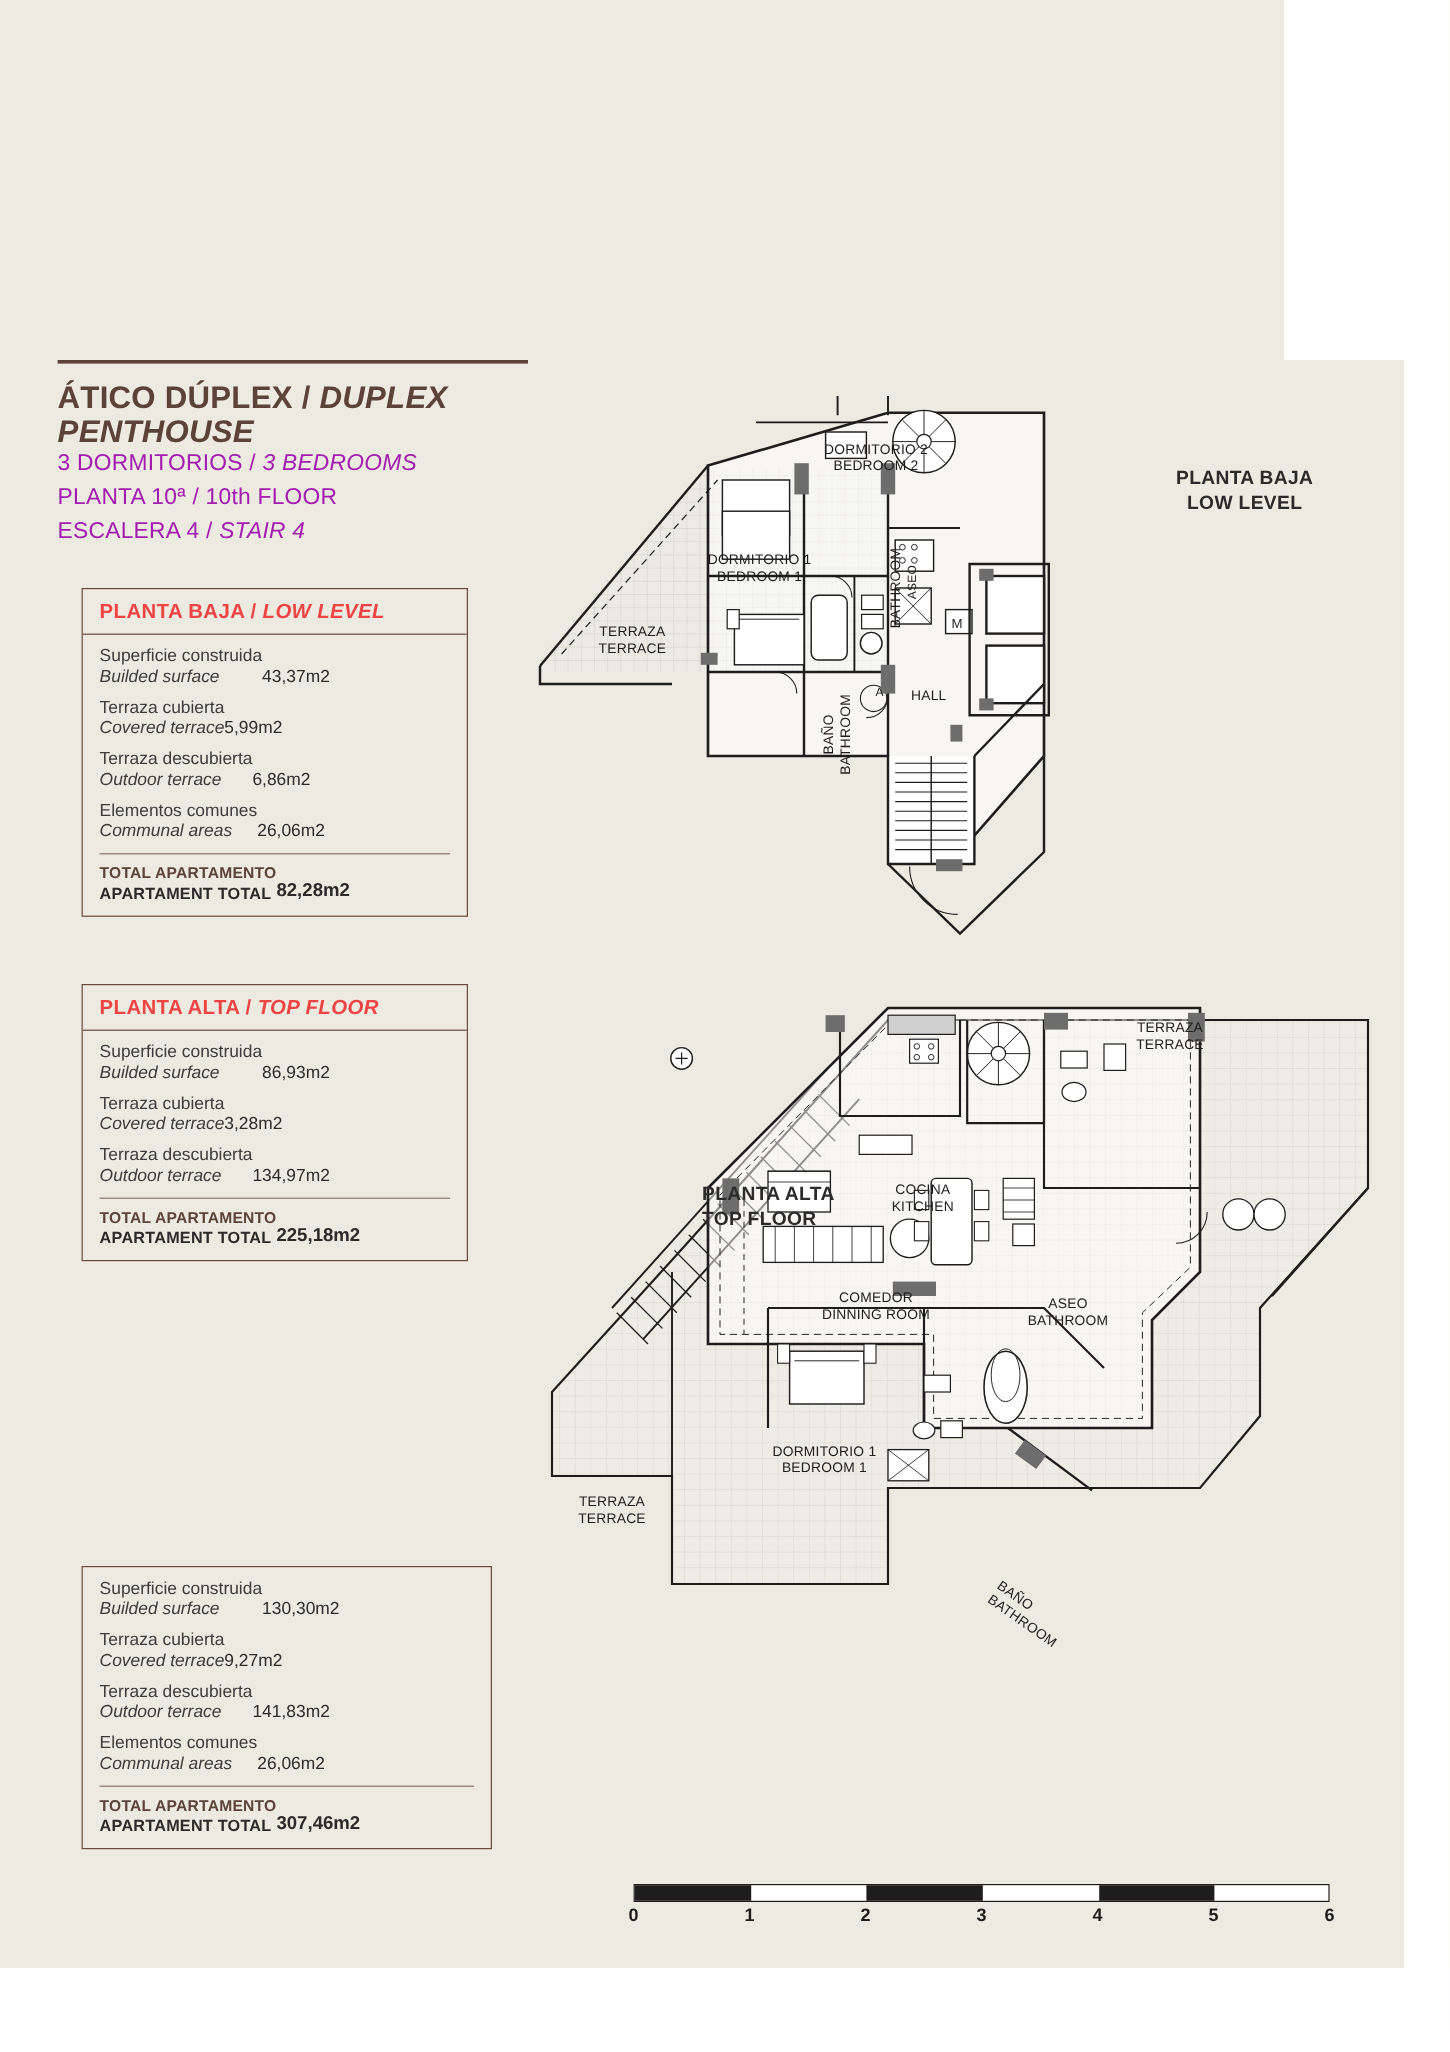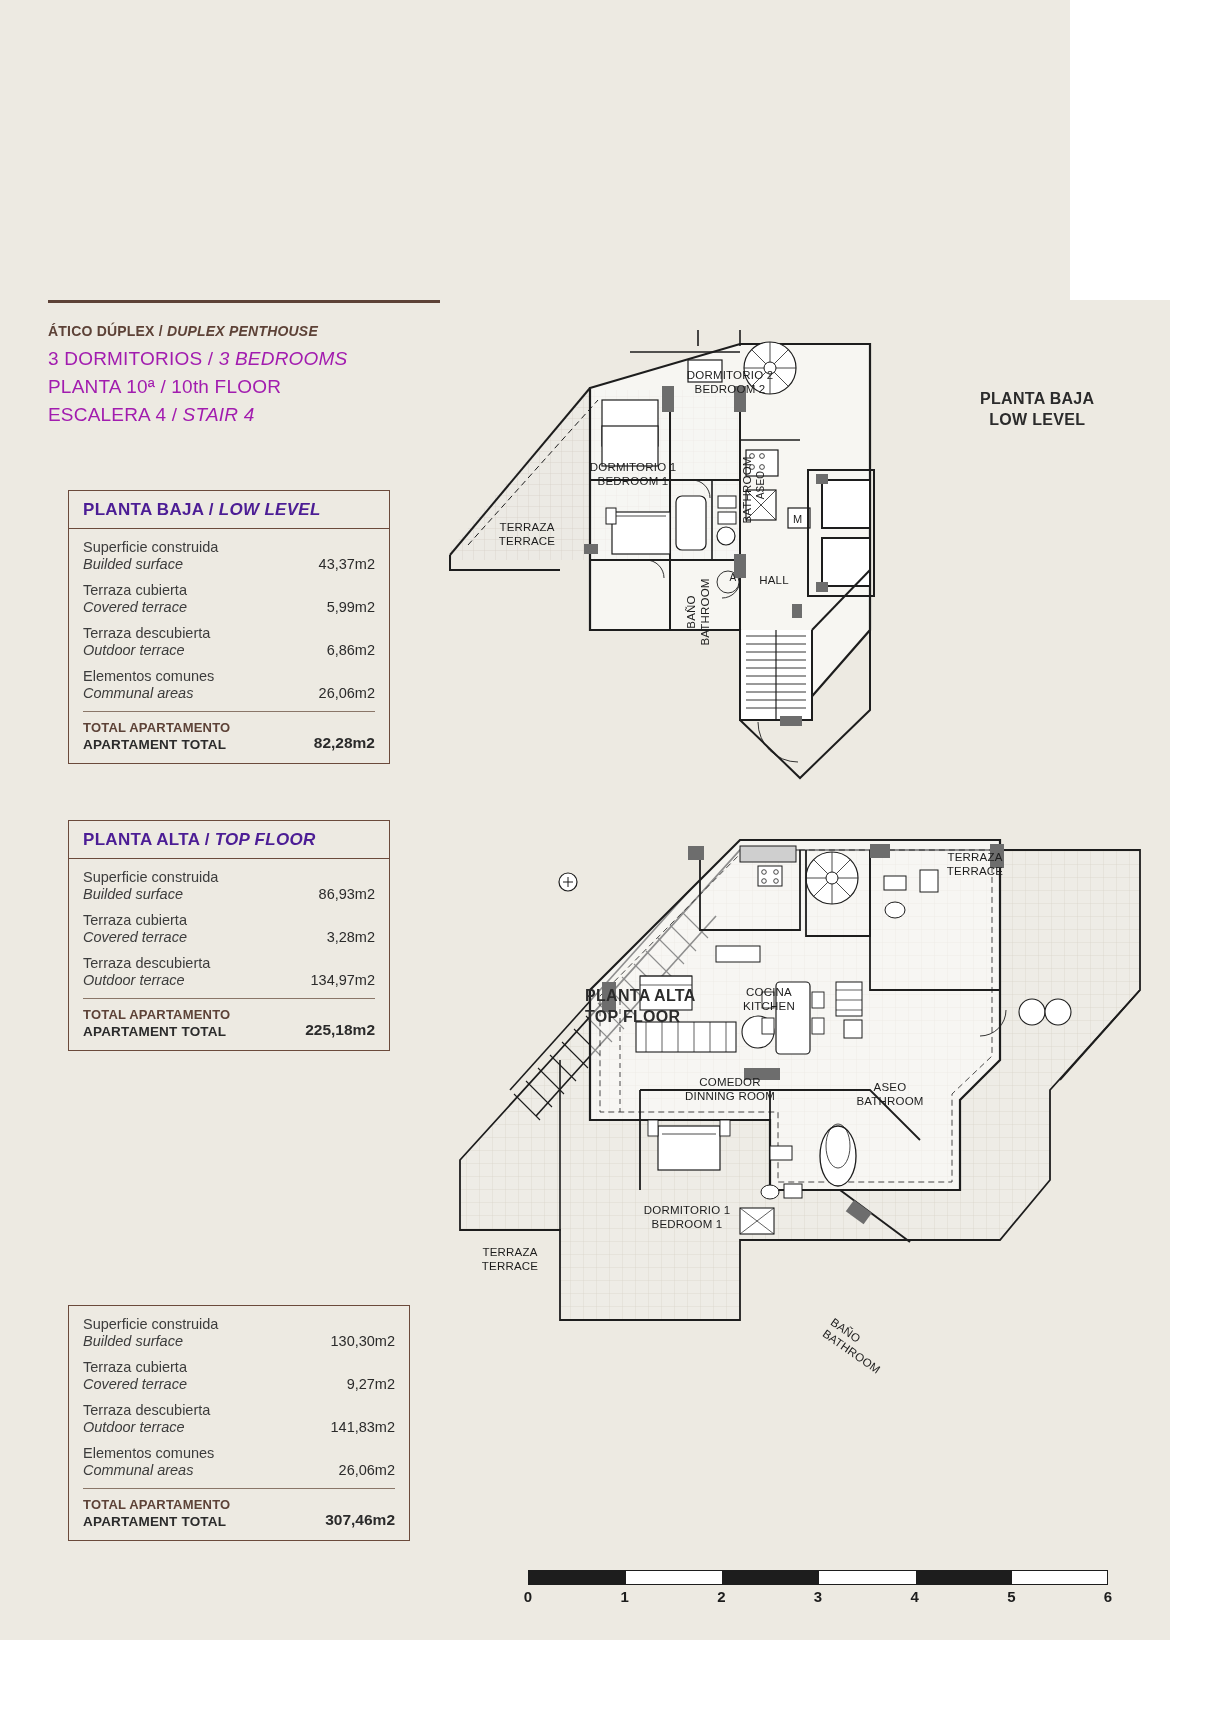--- a/index.html
+++ b/index.html
@@ -22,33 +22,33 @@
     position:absolute;left:0;top:1640px;width:1208px;height:70px;background:#ffffff;
   }
   .corner-white{
     position:absolute;left:1070px;top:0;width:100px;height:300px;background:#ffffff;
   }
 
   
   #title-block{position:absolute;left:48px;top:300px;width:420px;}
   #title-rule{width:392px;height:3px;background:#5d4237;margin-bottom:14px;}
   .t-line{font-size:19px;letter-spacing:.2px;line-height:28px;color:#a21caf;}
-  .t-line.main{font-size:14px;font-weight:bold;color:#5d4237;}
+  .t-line.main{font-size:26px;font-weight:bold;color:#5d4237;}
   .t-line .it{font-style:italic;font-weight:bold;}
 
   
   .info-box{position:absolute;border:1.6px solid #6b4a3b;background:rgba(255,255,255,0.0);}
   .info-head{
     border-bottom:1.6px solid #6b4a3b;
     padding:9px 14px 8px 14px;
-    font-size:17px;font-weight:bold;color:#4c1d95;letter-spacing:.3px;
+    font-size:17px;font-weight:bold;color:#ef4444;letter-spacing:.3px;
   }
   .info-head .it{font-style:italic;}
   .info-body{padding:10px 14px 10px 14px;}
-  .row{display:flex;justify-content:space-between;align-items:flex-end;margin-bottom:9px;}
+  .row{display:flex;justify-content:flex-start;align-items:flex-end;margin-bottom:9px;}
   .row .labels{line-height:17px;}
   .row .es{font-size:14.5px;color:#3c3c3c;}
   .row .en{font-size:14.5px;font-style:italic;color:#3c3c3c;}
   .row .val{font-size:14.5px;color:#2b2b2b;padding-bottom:1px;white-space:nowrap;}
   .row.total{border-top:1px solid #8a7668;padding-top:7px;margin-top:4px;margin-bottom:0;}
   .row.total .es{font-size:13px;font-weight:bold;color:#5d4237;letter-spacing:.2px;}
   .row.total .en{font-size:13.5px;font-weight:bold;font-style:normal;color:#2b2b2b;letter-spacing:.2px;}
   .row.total .val{font-size:15.5px;font-weight:bold;}
 
   #box-low{left:68px;top:490px;width:320px;}

